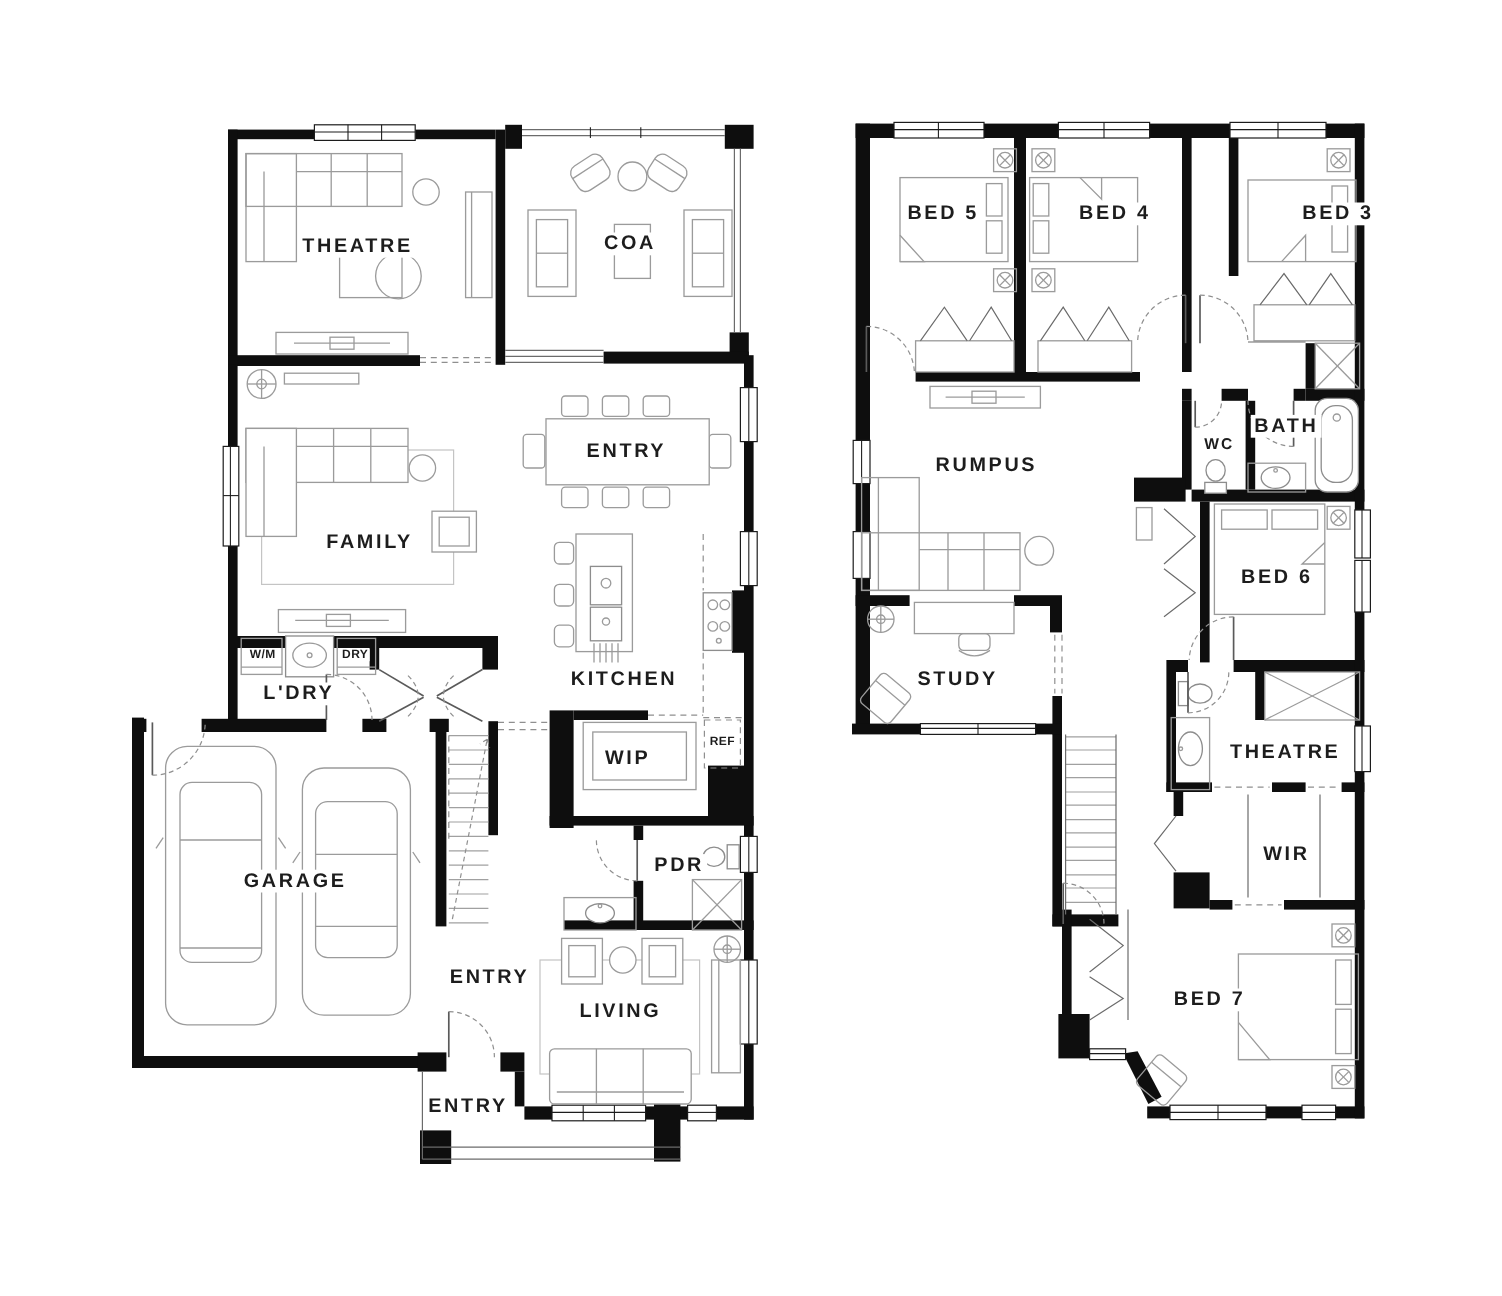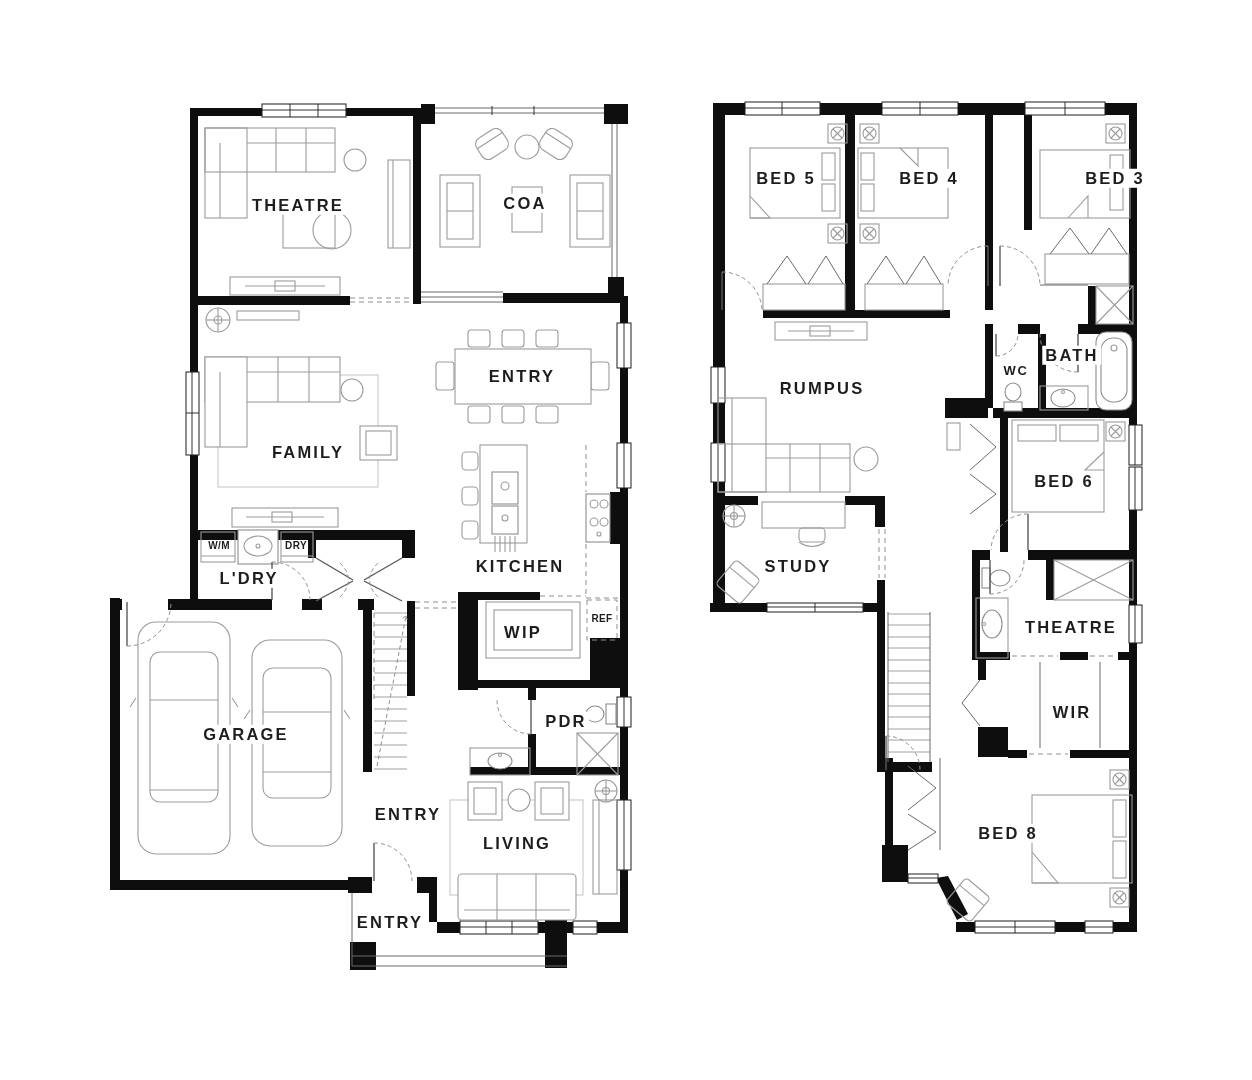--- a/index.html
+++ b/index.html
@@ -619,14 +619,14 @@
   <div class="lbl" style="left:786px;top:178px">BED 5</div>
   <div class="lbl" style="left:929px;top:178px">BED 4</div>
   <div class="lbl" style="left:1115px;top:178px">BED 3</div>
   <div class="lbl" style="left:822px;top:388px">RUMPUS</div>
   <div class="lbl sm" style="left:1016px;top:370px">WC</div>
   <div class="lbl" style="left:1072px;top:355px">BATH</div>
   <div class="lbl" style="left:1064px;top:481px">BED 6</div>
   <div class="lbl" style="left:798px;top:566px">STUDY</div>
   <div class="lbl" style="left:1071px;top:627px">THEATRE</div>
   <div class="lbl" style="left:1072px;top:712px">WIR</div>
-  <div class="lbl" style="left:1008px;top:833px">BED 8</div>
+  <div class="lbl" style="left:1008px;top:833px">BED 7</div>
 </div>
 
 </body></html>

